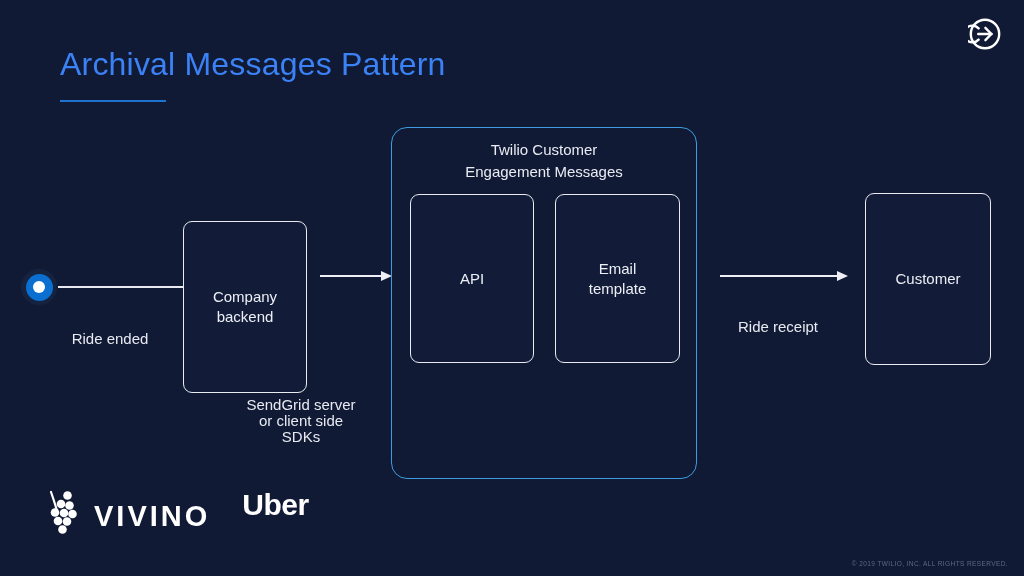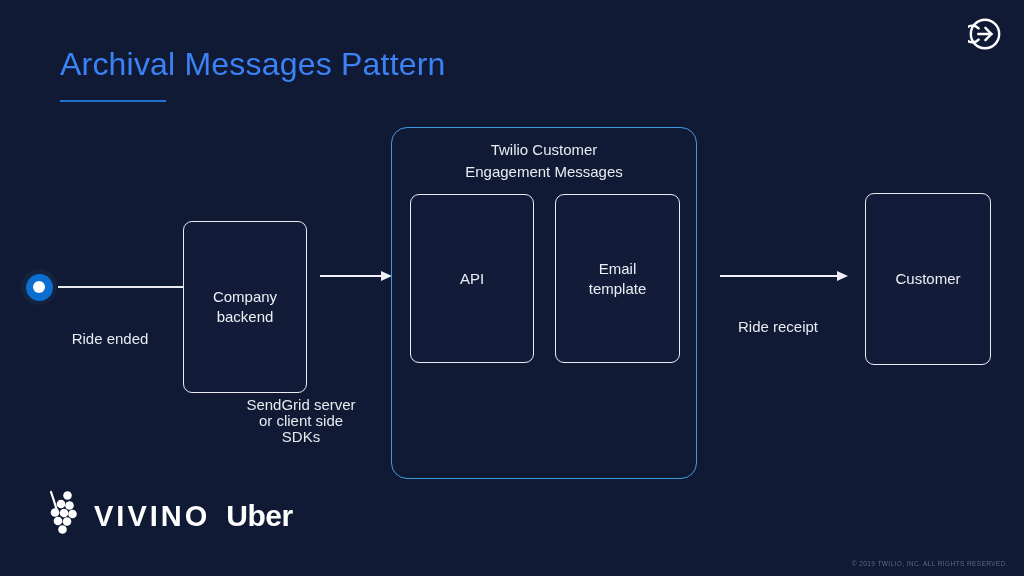--- a/index.html
+++ b/index.html
@@ -167,22 +167,21 @@
   }
   #arrow-1 { left: 320px; top: 270px; width: 72px; }
   #arrow-2 { left: 720px; top: 270px; width: 128px; }
 
   
   #logos {
     position: absolute;
     left: 46px;
     top: 490px;
     display: flex;
-    align-items: center;
-    gap: 16px;
+    gap: 32px;
   }
   .logo-vivino {
     display: flex;
     align-items: center;
     gap: 14px;
   }
   .vivino-word {
     font-size: 29px;
     letter-spacing: 3px;
     font-weight: 700;

